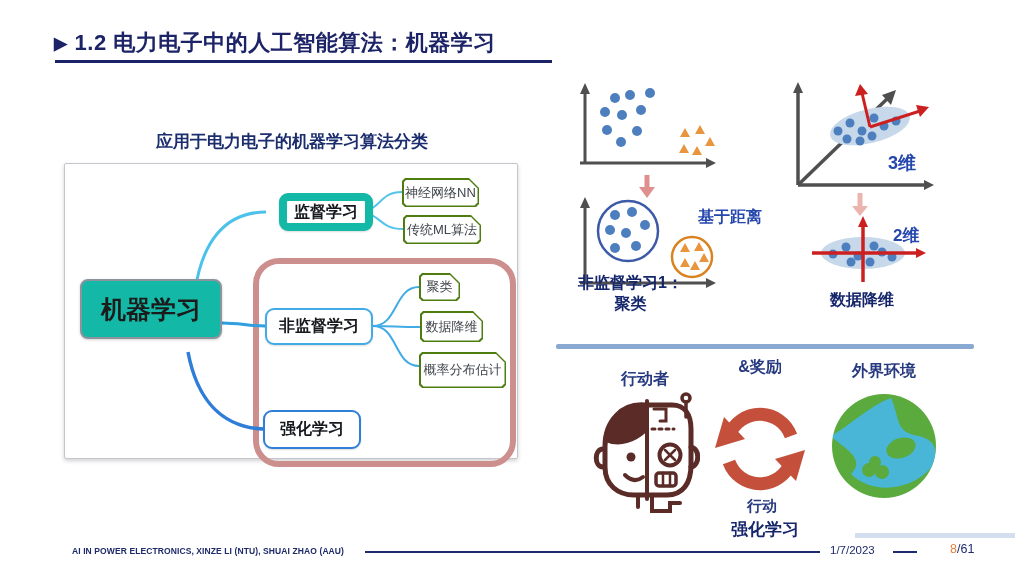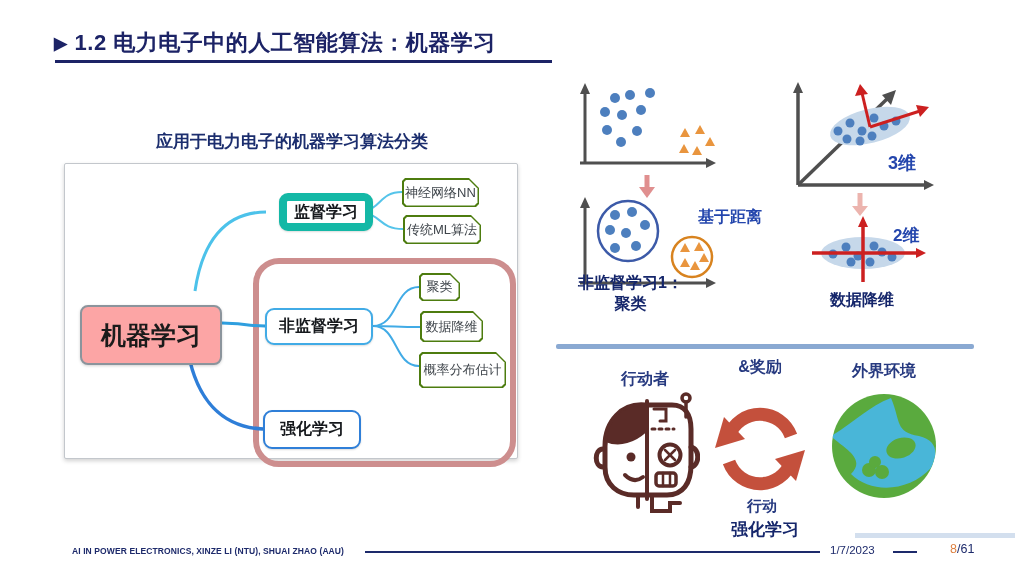--- a/index.html
+++ b/index.html
@@ -16,21 +16,21 @@
   
   .mm-wrap { left:64px; top:130px; width:456px; height:345px;padding-left:16px; }
   .mm-title { left:0; top:0; width:456px; text-align:center; font-size:17px;
               font-weight:bold; color:#1c2e6e; }
   .mm-frame { left:0; top:33px; width:454px; height:296px; background:#fff;
               border:1.5px solid #c3c7cc; border-radius:2px;
               box-shadow:0 2px 4px rgba(0,0,0,.18); z-index:1; }
   .mm-red { left:189px; top:128px; width:263px; height:209px;
             border:6px solid #cd8e8e; border-radius:26px; z-index:2; }
   .mm-svg { left:0; top:33px; z-index:3; }
-  .mm-root { left:16px; top:175px; width:142px; height:60px; background:#fca5a5;
+  .mm-root { left:16px; top:149px; width:142px; height:60px; background:#14b8a6;
              border:2px solid #8b949c; border-radius:8px; z-index:4;
              display:flex; align-items:center; justify-content:center;
              font-size:25px; font-weight:bold; color:#1b1b1b;
              box-shadow:0 1px 3px rgba(0,0,0,.18); }
   .mm-branch { background:#fff; border-radius:9px; z-index:4;
                display:flex; align-items:center; justify-content:center;
                font-size:16px; font-weight:bold; color:#15181c;
                box-shadow:0 1px 2px rgba(0,0,0,.14); }
   .b-sup   { left:202px; top:63px;  width:94px;  height:38px; border:8px solid #14b8a6;margin-left:13px; }
   .b-unsup { left:201px; top:178px; width:108px; height:37px; border:2px solid #41abe6; }

